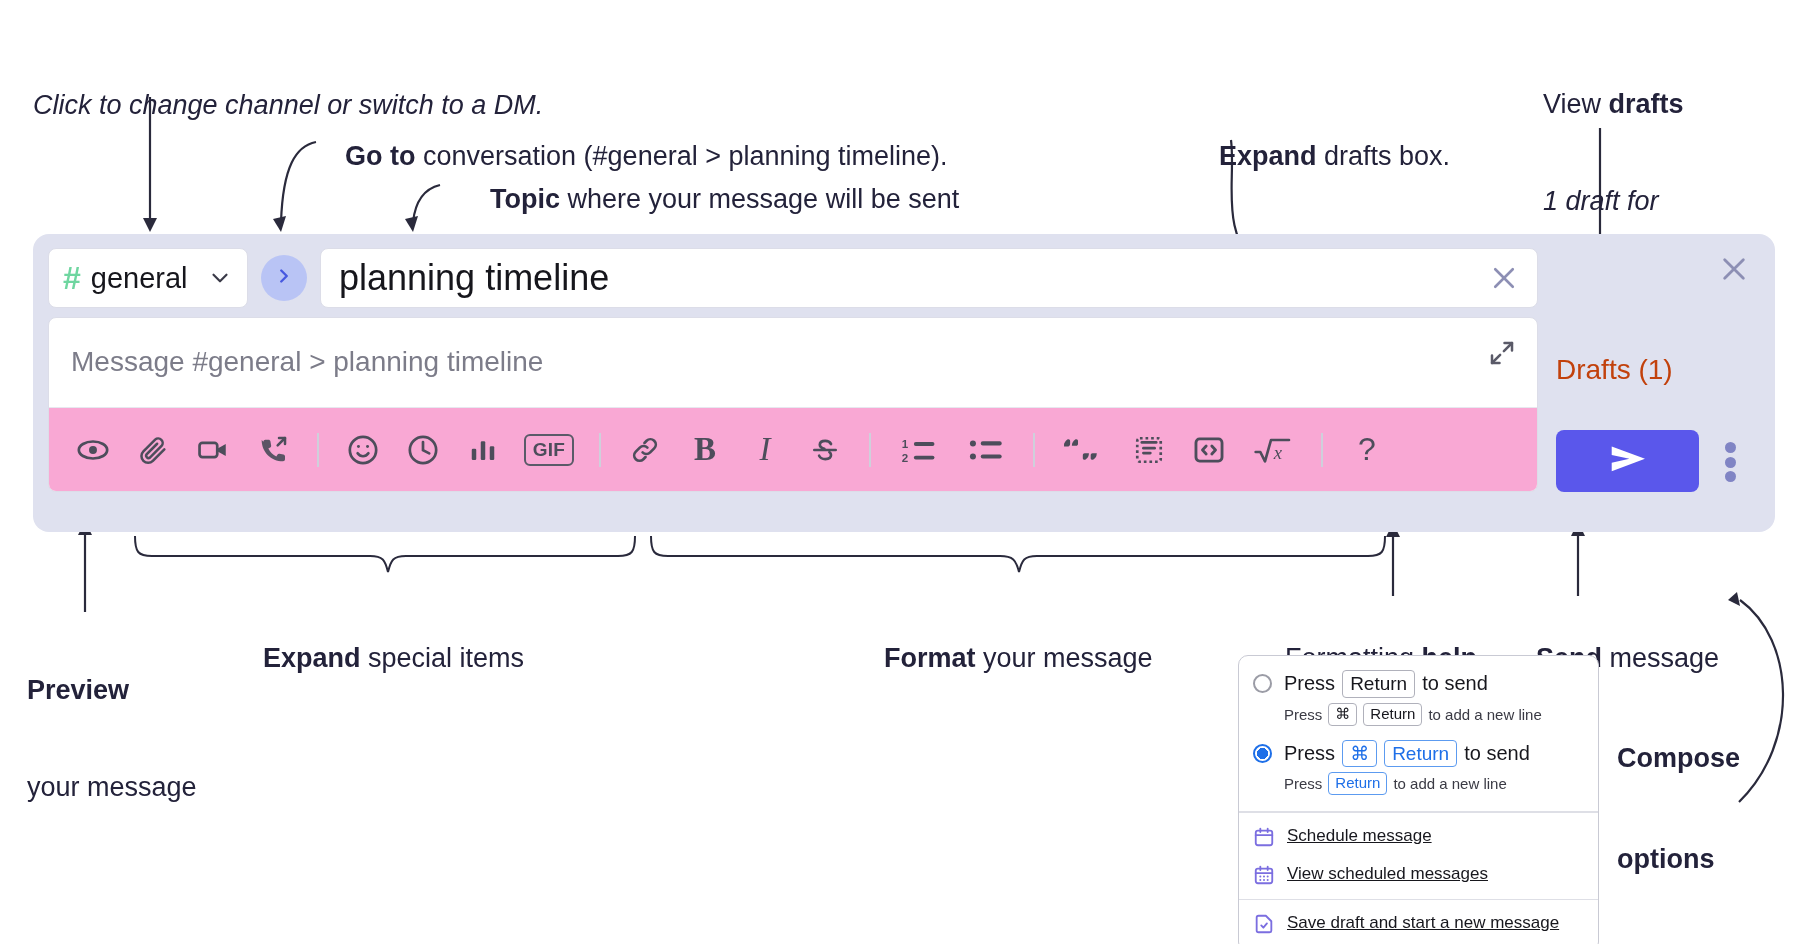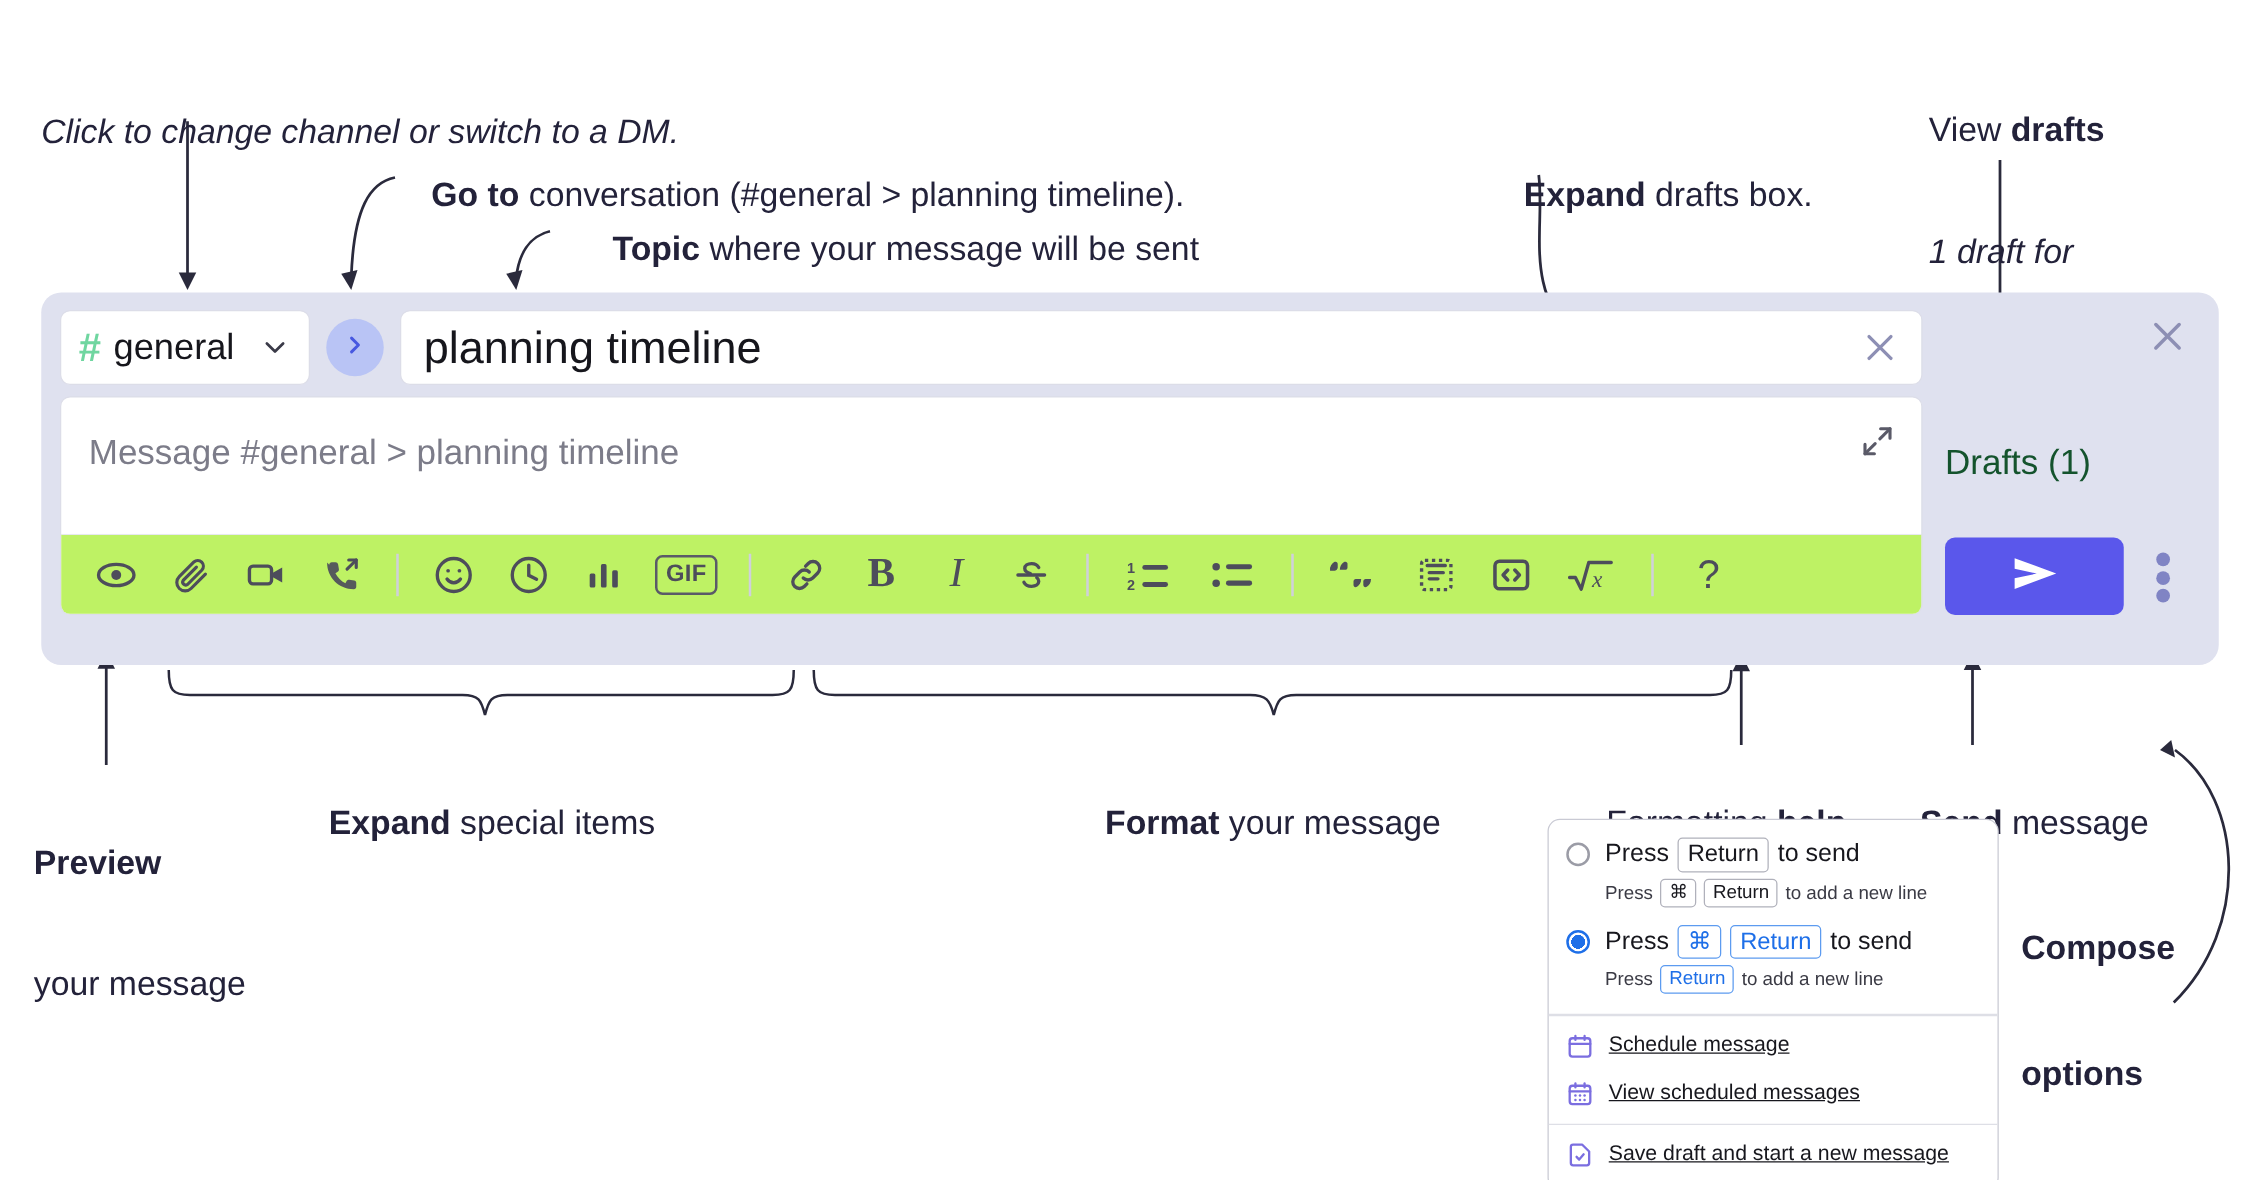--- a/index.html
+++ b/index.html
@@ -151,22 +151,22 @@
     position: absolute;
     right: 18px;
     top: 18px;
     width: 34px;
     height: 34px;
     display: flex;
     align-items: center;
     justify-content: center;
   }
   .toolbar {
-    height: 64px;
-    background: #bef264;
+    height: 84px;
+    background: #f9a8d4;
     border-top: 1px solid #e7e8ef;
     border-radius: 0 0 7px 7px;
     display: flex;
     align-items: center;
     padding: 0 16px;
     box-sizing: border-box;
   }
   .tb-btn {
     width: 44px;
     height: 44px;
@@ -215,21 +215,21 @@
     height: 34px;
     display: flex;
     align-items: center;
     justify-content: center;
   }
   .drafts-link {
     position: absolute;
     left: 18px;
     top: 120px;
     font-size: 28px;
-    color: #14532d;
+    color: #c2410c;
   }
   .send-btn {
     position: absolute;
     left: 18px;
     top: 196px;
     width: 143px;
     height: 62px;
     background: #5a57eb;
     border-radius: 8px;
     display: flex;

